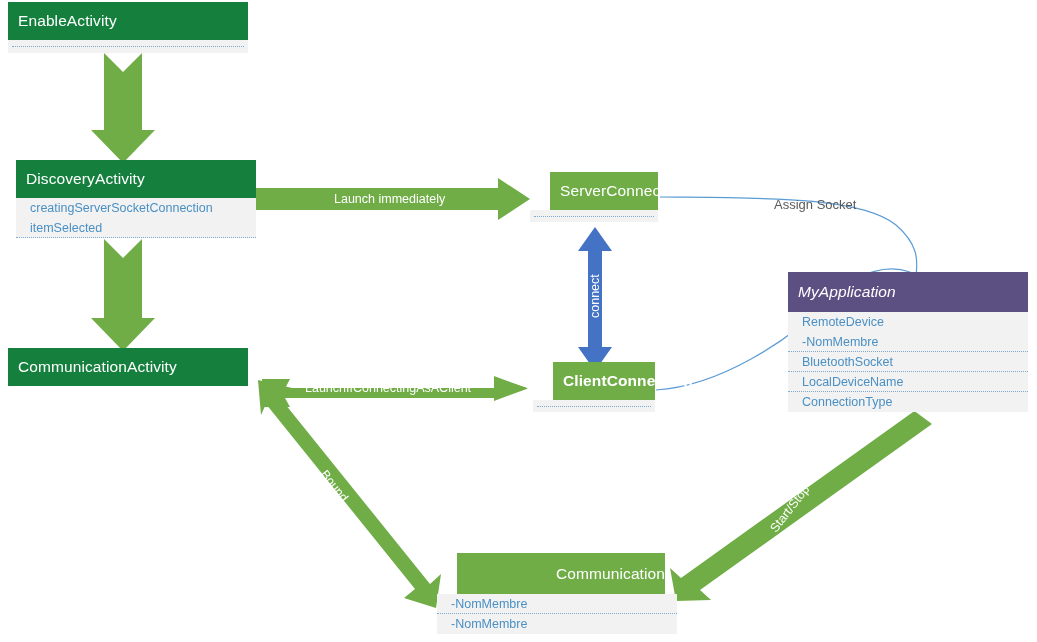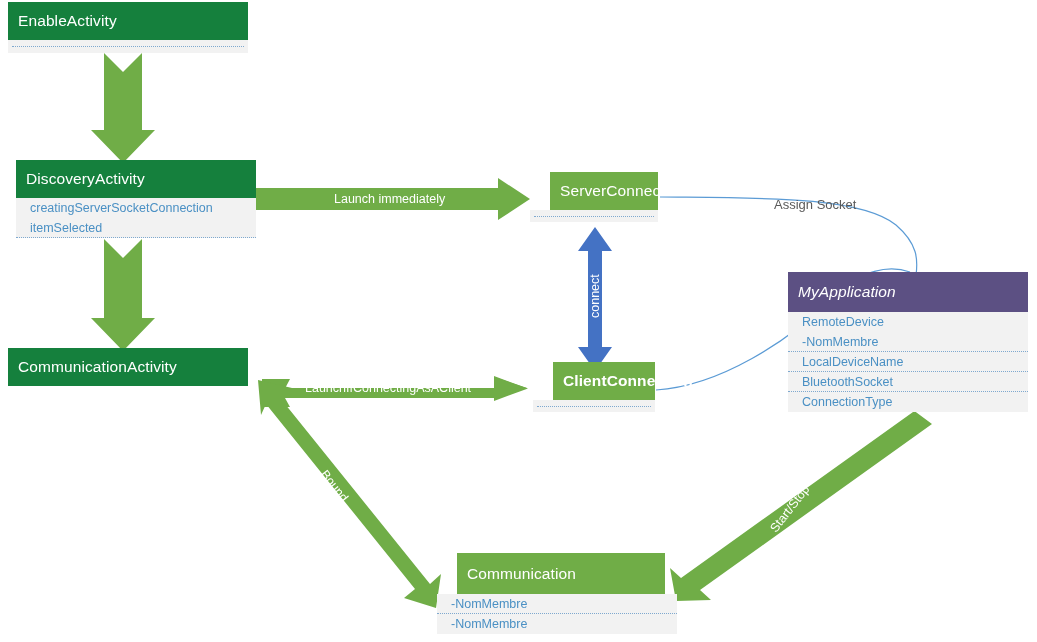--- a/index.html
+++ b/index.html
@@ -155,28 +155,28 @@
   </div>
 </div>
 
 <div class="node" style="left:788px; top:272px; width:240px;">
   <div class="node-header hdr-purple" style="height:40px;font-style:italic;">
     <span>MyApplication</span>
   </div>
   <div class="node-body">
     <div class="member nodot">RemoteDevice</div>
     <div class="member sep">-NomMembre</div>
+    <div class="member sep">BluetoothSocket</div>
     <div class="member sep">LocalDeviceName</div>
-    <div class="member sep">BluetoothSocket</div>
     <div class="member nodot">ConnectionType</div>
   </div>
 </div>
 
 <div class="node" style="left:437px; top:553px; width:228px;">
-  <div class="node-header hdr-green" style="height:41px;">
+  <div class="node-header hdr-green" style="height:41px;justify-content:flex-end;">
     <span>Communication</span>
   </div>
   <div class="node-body" style="width:240px;">
     <div class="member sep">-NomMembre</div>
     <div class="member nodot">-NomMembre</div>
   </div>
 </div>
 
 <div class="edge-label" style="left:334px; top:193px;">Launch immediately</div>
 

